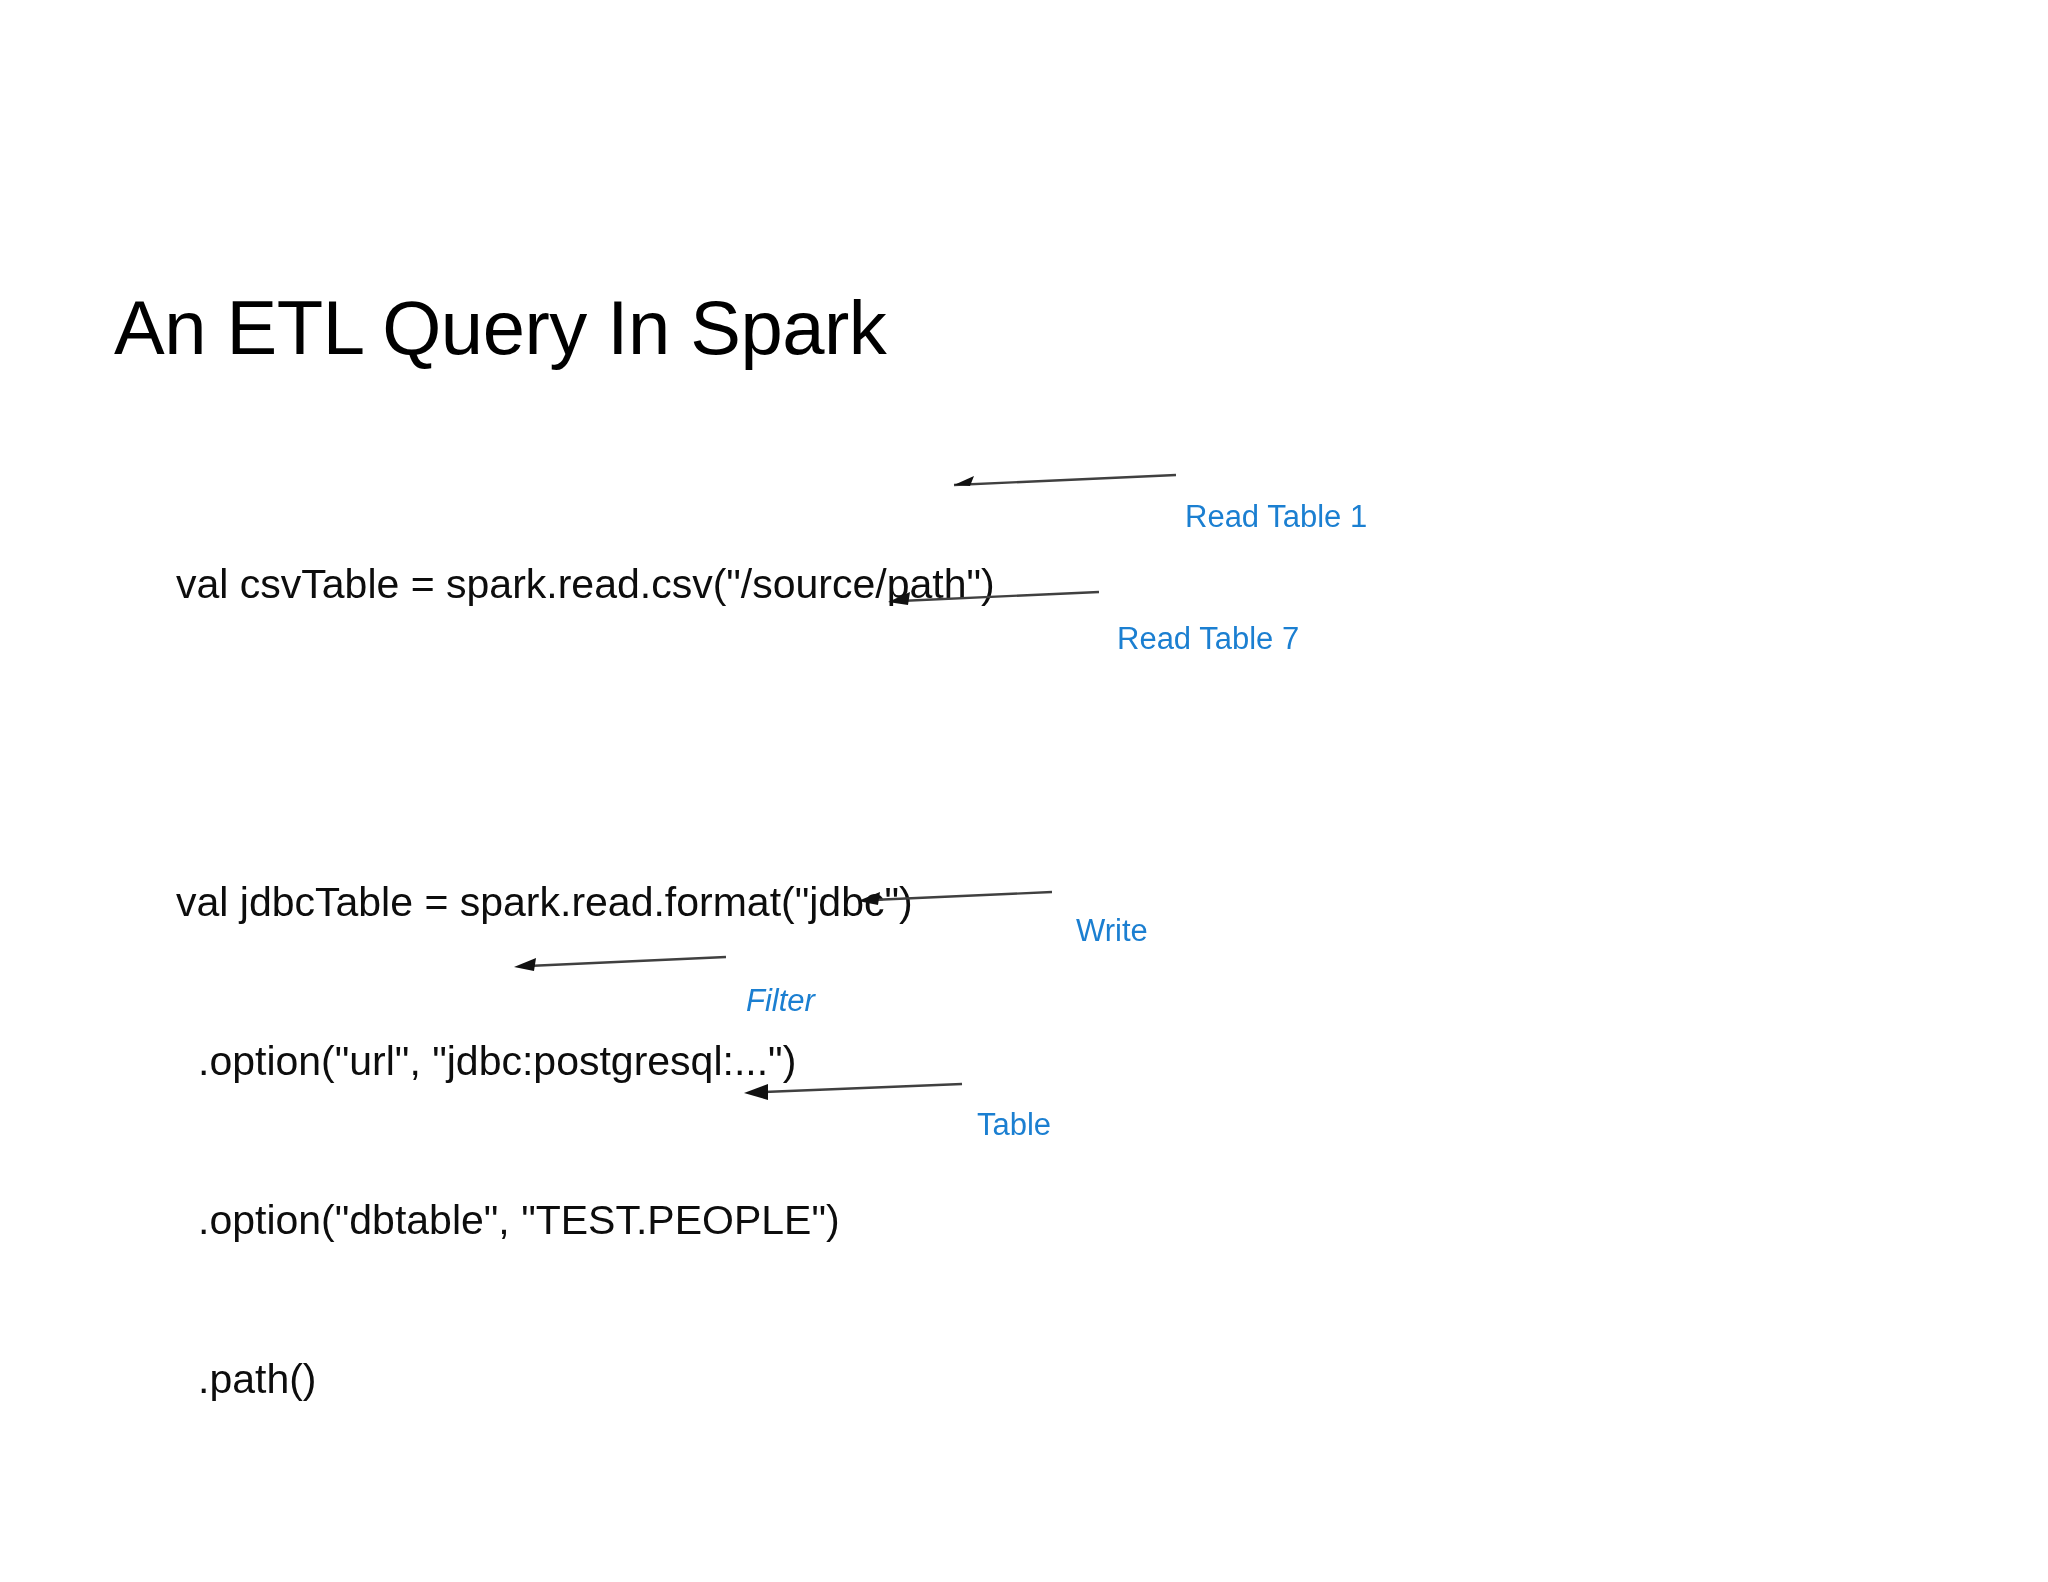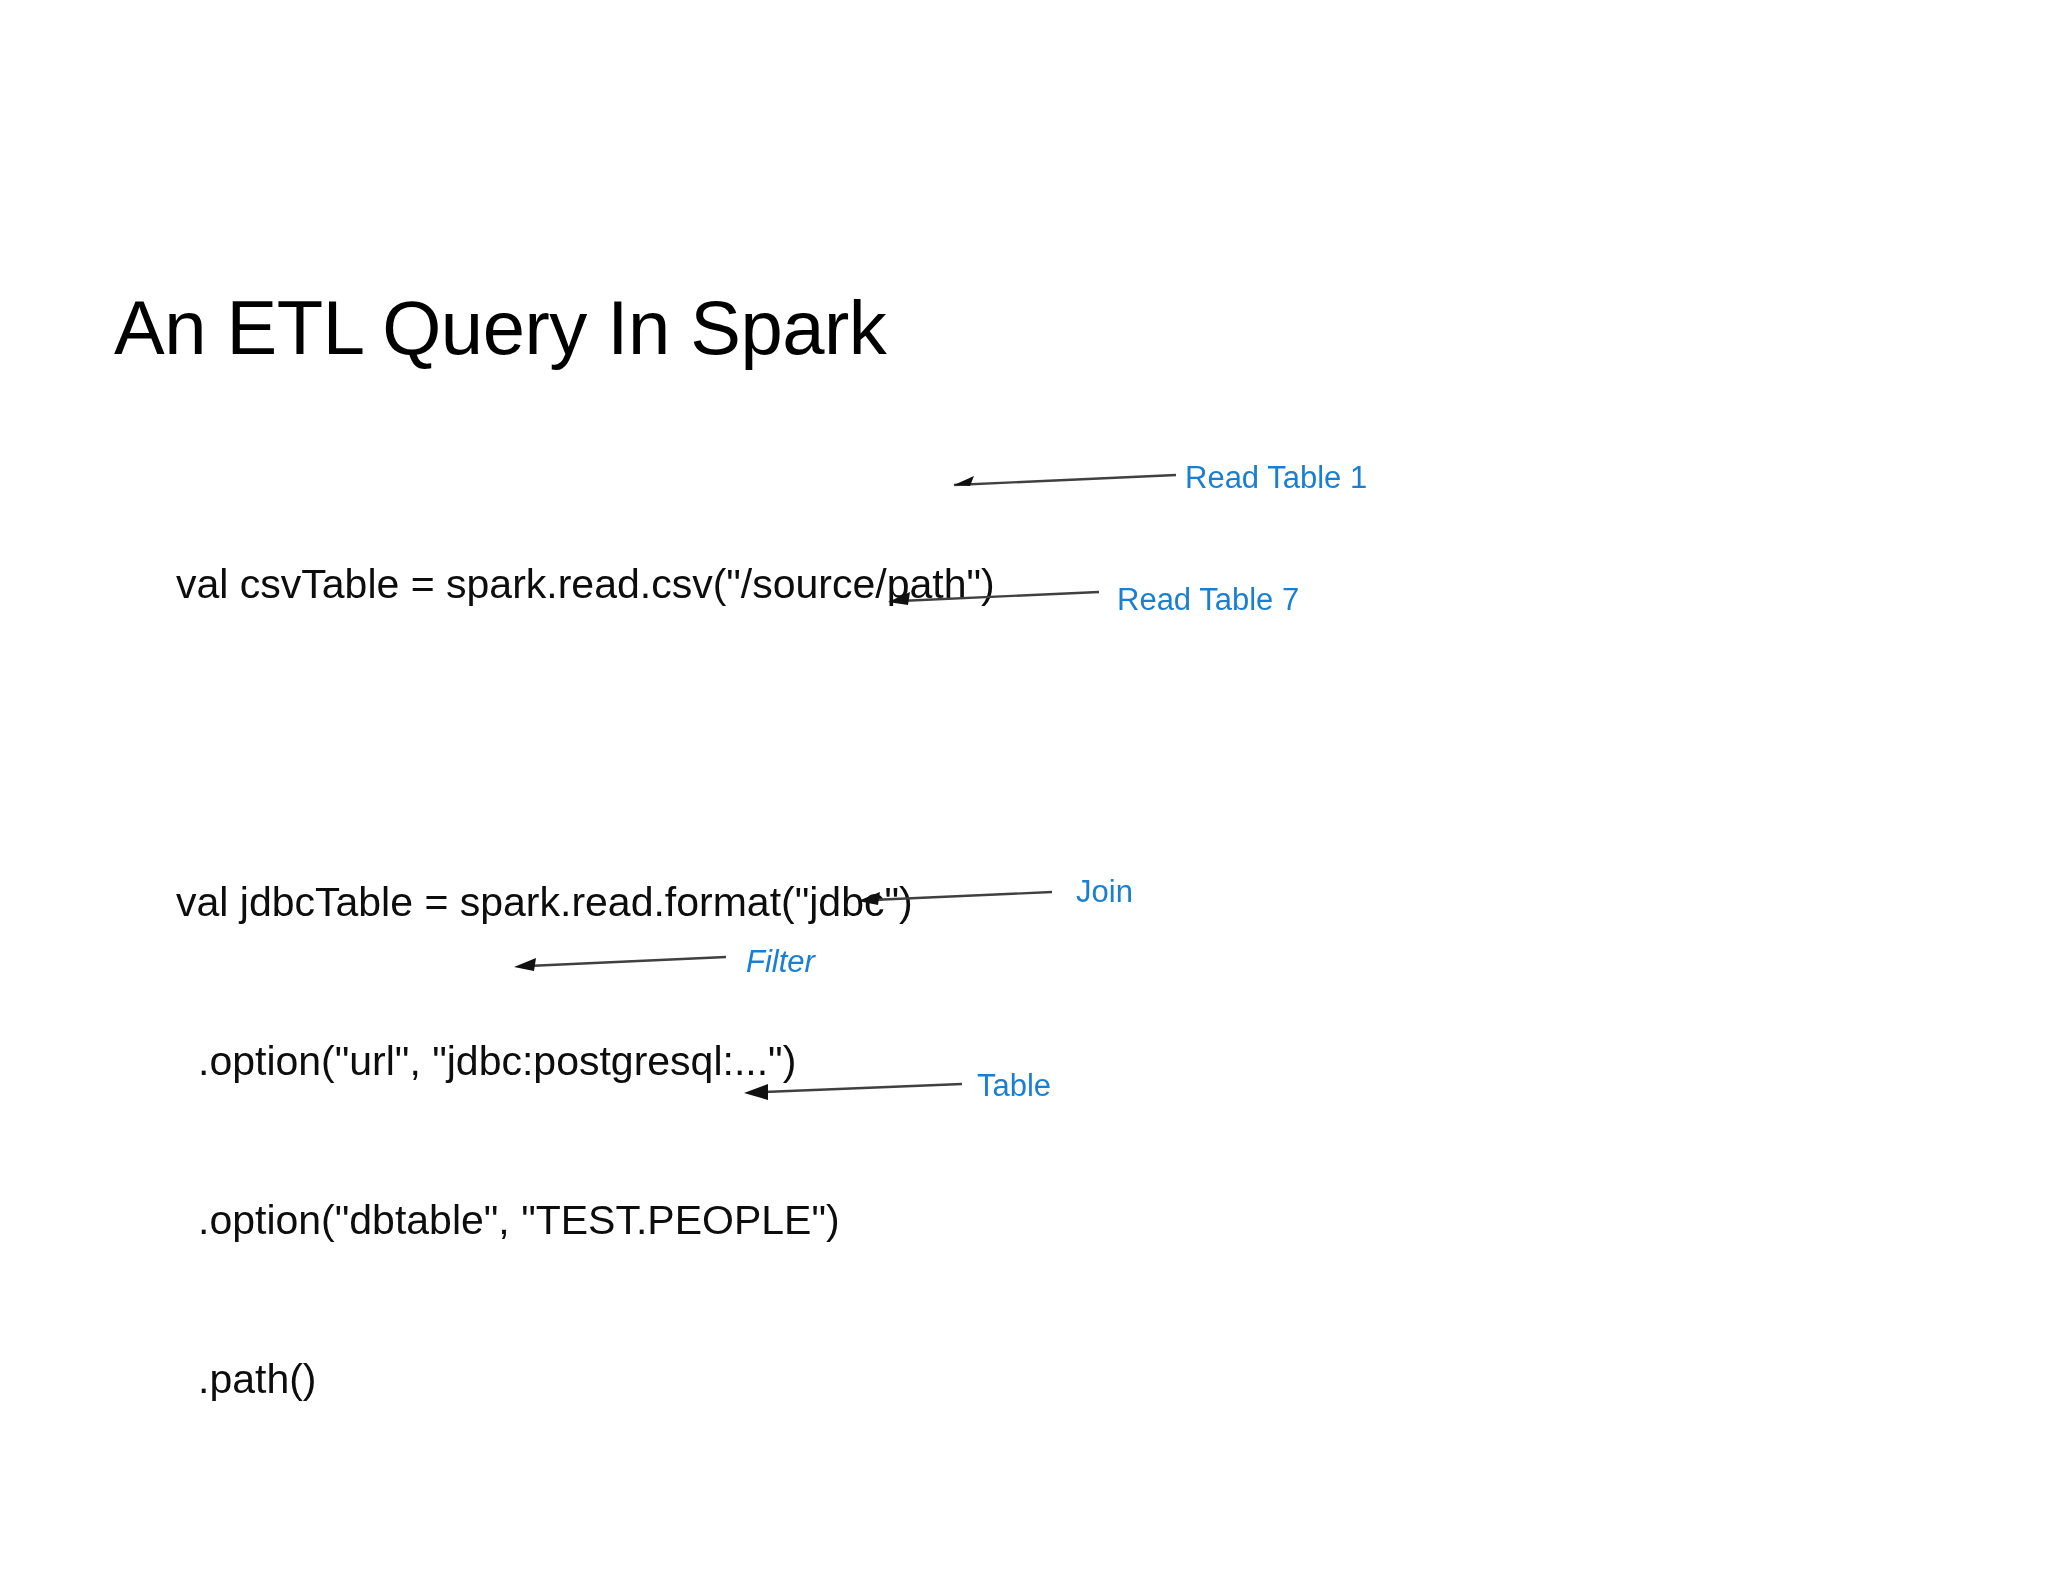--- a/index.html
+++ b/index.html
@@ -53,20 +53,21 @@
   .indent1 {
     padding-left: 22px;
   }
   .callout {
     position: absolute;
     font-family: "Liberation Sans", sans-serif;
     font-size: 31px;
     font-weight: 400;
     color: #1b7fd1;
     white-space: nowrap;
+    margin-top: 39px;
   }
   .leader {
     position: absolute;
     height: 30px;
     overflow: visible;
     pointer-events: none;
   }
   .leader svg {
     display: block;
     overflow: visible;
@@ -111,21 +112,21 @@
     </svg>
   </div>
   <div class="callout" style="left:1117px; top:582px;">Read Table 7</div>
 
   <div class="leader" style="left:852px; top:884px; width:200px;">
     <svg width="200" height="28" viewBox="0 0 200 28">
       <line x1="20" y1="16" x2="200" y2="8" stroke="#404040" stroke-width="2.4"></line>
       <polygon points="6,17 28,8 26,21" fill="#111111"></polygon>
     </svg>
   </div>
-  <div class="callout" style="left:1076px; top:874px;">Join</div>
+  <div class="callout" style="left:1076px; top:874px;">Write</div>
 
   <div class="leader" style="left:508px; top:948px; width:218px;">
     <svg width="218" height="28" viewBox="0 0 218 28">
       <line x1="20" y1="18" x2="218" y2="9" stroke="#404040" stroke-width="2.4"></line>
       <polygon points="6,19 28,10 26,23" fill="#111111"></polygon>
     </svg>
   </div>
   <div class="callout" style="left:746px; top:944px;font-style:italic;">Filter</div>
 
   <div class="leader" style="left:742px; top:1076px; width:220px;">

